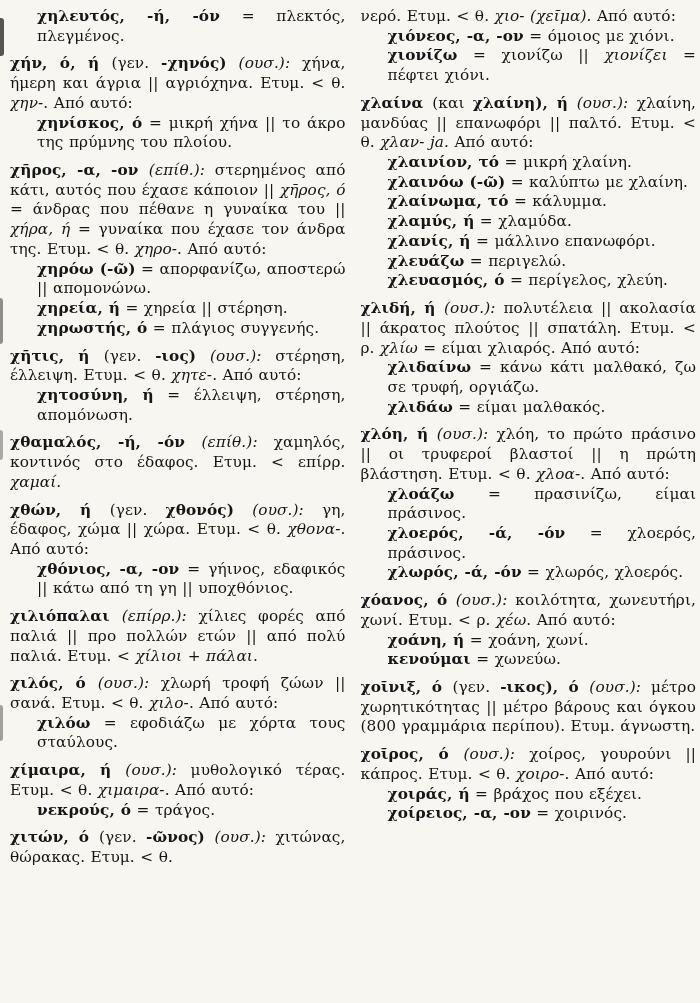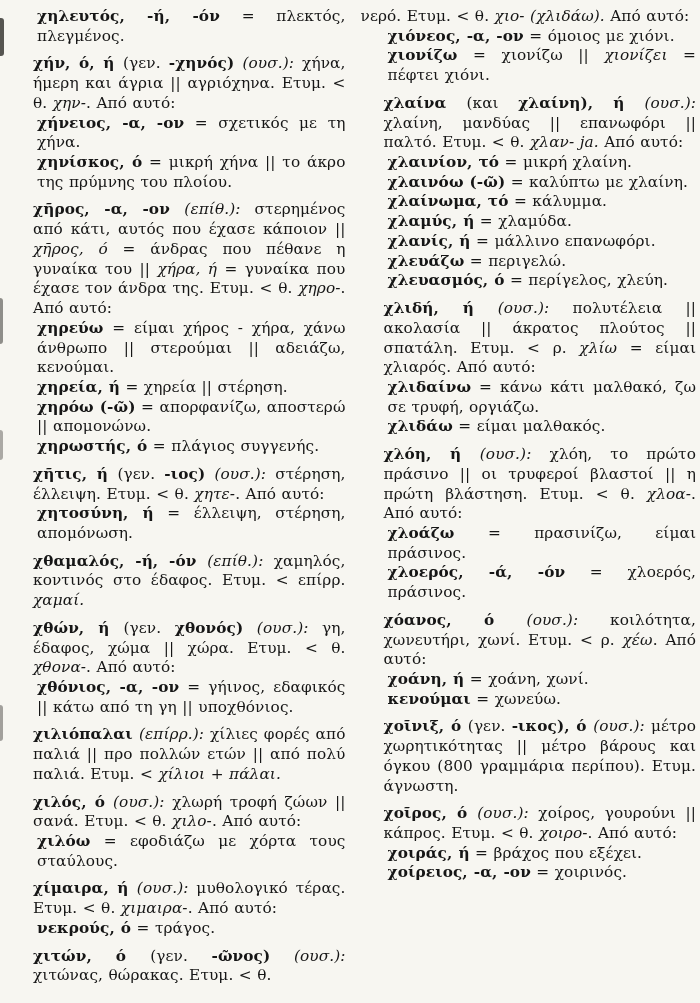--- a/index.html
+++ b/index.html
@@ -28,21 +28,21 @@
     overflow: hidden;
   }
   .para {
     margin: 0;
     text-align: justify;
     font-size: 15.3px;
     line-height: 1.29;
     letter-spacing: 0.1px;
     word-spacing: 0.5px;
   }
-  .para.entry { margin-top: 8px; margin-left: 23px; }
+  .para.entry { margin-top: 8px; }
   .para.entry:first-child, .para.cont:first-child { margin-top: 0; }
   .para.sub { margin-left: 27px; }
   span.b { font-weight: bold; }
   span.i { font-style: italic; }
   
   .artifact {
     position: absolute;
     left: 0;
     background: #3a3835;
     border-radius: 0 3px 3px 0;
@@ -58,57 +58,56 @@
 
 <div class="page" style="background: rgb(247, 246, 241); color: rgb(22, 22, 22);">
   <span class="artifact a1"></span>
   <span class="artifact a2"></span>
   <span class="artifact a3"></span>
   <span class="artifact a4"></span>
   <div class="columns">
     <div class="column">
         <p class="para sub"><span class="b">χηλευτός, -ή, -όν</span><span> = πλεκτός, πλεγμένος.</span></p>
         <p class="para entry"><span class="b">χήν, ό, ή </span><span>(γεν. </span><span class="b">-χηνός)</span><span> </span><span class="i">(ουσ.):</span><span> χήνα, ήμερη και άγρια || αγριόχηνα. Ετυμ. &lt; θ. </span><span class="i">χην-</span><span>. Από αυτό:</span></p>
-        <p class="para sub"><span class="b">χήνειος, -α, -ον</span><span> = σχετικός με τη χήνα.</span></p>
         <p class="para sub"><span class="b">χηνίσκος, ό</span><span> = μικρή χήνα || το άκρο της πρύμνης του πλοίου.</span></p>
         <p class="para entry"><span class="b">χῆρος, -α, -ον </span><span class="i">(επίθ.):</span><span> στερημένος από κάτι, αυτός που έχασε κάποιον || </span><span class="i">χῆρος, ό</span><span> = άνδρας που πέθανε η γυναίκα του || </span><span class="i">χήρα, ή</span><span> = γυναίκα που έχασε τον άνδρα της. Ετυμ. &lt; θ. </span><span class="i">χηρο-</span><span>. Από αυτό:</span></p>
-        <p class="para sub"><span class="b">χηρεύω</span><span> = είμαι χήρος - χήρα, χάνω άνθρωπο || στερούμαι || αδειάζω, κενούμαι.</span></p>
+        <p class="para sub"><span class="b">χηρόω (-ῶ)</span><span> = απορφανίζω, αποστερώ || απομονώνω.</span></p>
         <p class="para sub"><span class="b">χηρεία, ή</span><span> = χηρεία || στέρηση.</span></p>
-        <p class="para sub"><span class="b">χηρόω (-ῶ)</span><span> = απορφανίζω, αποστερώ || απομονώνω.</span></p>
         <p class="para sub"><span class="b">χηρωστής, ό</span><span> = πλάγιος συγγενής.</span></p>
         <p class="para entry"><span class="b">χῆτις, ή </span><span>(γεν. </span><span class="b">-ιος)</span><span> </span><span class="i">(ουσ.):</span><span> στέρηση, έλλειψη. Ετυμ. &lt; θ. </span><span class="i">χητε-</span><span>. Από αυτό:</span></p>
         <p class="para sub"><span class="b">χητοσύνη, ή</span><span> = έλλειψη, στέρηση, απομόνωση.</span></p>
         <p class="para entry"><span class="b">χθαμαλός, -ή, -όν </span><span class="i">(επίθ.):</span><span> χαμηλός, κοντινός στο έδαφος. Ετυμ. &lt; επίρρ. </span><span class="i">χαμαί.</span></p>
         <p class="para entry"><span class="b">χθών, ή </span><span>(γεν. </span><span class="b">χθονός)</span><span> </span><span class="i">(ουσ.):</span><span> γη, έδαφος, χώμα || χώρα. Ετυμ. &lt; θ. </span><span class="i">χθονα-</span><span>. Από αυτό:</span></p>
         <p class="para sub"><span class="b">χθόνιος, -α, -ον</span><span> = γήινος, εδαφικός || κάτω από τη γη || υποχθόνιος.</span></p>
         <p class="para entry"><span class="b">χιλιόπαλαι </span><span class="i">(επίρρ.):</span><span> χίλιες φορές από παλιά || προ πολλών ετών || από πολύ παλιά. Ετυμ. &lt; </span><span class="i">χίλιοι + πάλαι.</span></p>
         <p class="para entry"><span class="b">χιλός, ό </span><span class="i">(ουσ.):</span><span> χλωρή τροφή ζώων || σανά. Ετυμ. &lt; θ. </span><span class="i">χιλο-</span><span>. Από αυτό:</span></p>
         <p class="para sub"><span class="b">χιλόω</span><span> = εφοδιάζω με χόρτα τους σταύλους.</span></p>
         <p class="para entry"><span class="b">χίμαιρα, ή </span><span class="i">(ουσ.):</span><span> μυθολογικό τέρας. Ετυμ. &lt; θ. </span><span class="i">χιμαιρα-</span><span>. Από αυτό:</span></p>
         <p class="para sub"><span class="b">νεκρούς, ό</span><span> = τράγος.</span></p>
         <p class="para entry"><span class="b">χιτών, ό </span><span>(γεν. </span><span class="b">-ῶνος)</span><span> </span><span class="i">(ουσ.):</span><span> χιτώνας, θώρακας. Ετυμ. &lt; θ. </span></p>
       </div>
     <div class="column">
-        <p class="para cont"><span>νερό. Ετυμ. &lt; θ. </span><span class="i">χιο- (χλιδάω).</span><span> Από αυτό:</span></p>
+        <p class="para cont"><span>νερό. Ετυμ. &lt; θ. </span><span class="i">χιο- (χεῖμα).</span><span> Από αυτό:</span></p>
         <p class="para sub"><span class="b">χιόνεος, -α, -ον</span><span> = όμοιος με χιόνι.</span></p>
         <p class="para sub"><span class="b">χιονίζω</span><span> = χιονίζω || </span><span class="i">χιονίζει</span><span> = πέφτει χιόνι.</span></p>
         <p class="para entry"><span class="b">χλαίνα </span><span>(και </span><span class="b">χλαίνη), ή </span><span class="i">(ουσ.):</span><span> χλαίνη, μανδύας || επανωφόρι || παλτό. Ετυμ. &lt; θ. </span><span class="i">χλαν- ja.</span><span> Από αυτό:</span></p>
         <p class="para sub"><span class="b">χλαινίον, τό</span><span> = μικρή χλαίνη.</span></p>
         <p class="para sub"><span class="b">χλαινόω (-ῶ)</span><span> = καλύπτω με χλαίνη.</span></p>
         <p class="para sub"><span class="b">χλαίνωμα, τό</span><span> = κάλυμμα.</span></p>
         <p class="para sub"><span class="b">χλαμύς, ή</span><span> = χλαμύδα.</span></p>
         <p class="para sub"><span class="b">χλανίς, ή</span><span> = μάλλινο επανωφόρι.</span></p>
         <p class="para sub"><span class="b">χλευάζω</span><span> = περιγελώ.</span></p>
         <p class="para sub"><span class="b">χλευασμός, ό</span><span> = περίγελος, χλεύη.</span></p>
         <p class="para entry"><span class="b">χλιδή, ή </span><span class="i">(ουσ.):</span><span> πολυτέλεια || ακολασία || άκρατος πλούτος || σπατάλη. Ετυμ. &lt; ρ. </span><span class="i">χλίω</span><span> = είμαι χλιαρός. Από αυτό:</span></p>
         <p class="para sub"><span class="b">χλιδαίνω</span><span> = κάνω κάτι μαλθακό, ζω σε τρυφή, οργιάζω.</span></p>
         <p class="para sub"><span class="b">χλιδάω</span><span> = είμαι μαλθακός.</span></p>
         <p class="para entry"><span class="b">χλόη, ή </span><span class="i">(ουσ.):</span><span> χλόη, το πρώτο πράσινο || οι τρυφεροί βλαστοί || η πρώτη βλάστηση. Ετυμ. &lt; θ. </span><span class="i">χλοα-</span><span>. Από αυτό:</span></p>
         <p class="para sub"><span class="b">χλοάζω</span><span> = πρασινίζω, είμαι πράσινος.</span></p>
         <p class="para sub"><span class="b">χλοερός, -ά, -όν</span><span> = χλοερός, πράσινος.</span></p>
+        <p class="para sub"><span class="b">χλωρός, -ά, -όν</span><span> = χλωρός, χλοερός.</span></p>
         <p class="para entry"><span class="b">χόανος, ό </span><span class="i">(ουσ.):</span><span> κοιλότητα, χωνευτήρι, χωνί. Ετυμ. &lt; ρ. </span><span class="i">χέω</span><span>. Από αυτό:</span></p>
         <p class="para sub"><span class="b">χοάνη, ή</span><span> = χοάνη, χωνί.</span></p>
         <p class="para sub"><span class="b">κενούμαι</span><span> = χωνεύω.</span></p>
         <p class="para entry"><span class="b">χοῖνιξ, ό </span><span>(γεν. </span><span class="b">-ικος), ό </span><span class="i">(ουσ.):</span><span> μέτρο χωρητικότητας || μέτρο βάρους και όγκου (800 γραμμάρια περίπου). Ετυμ. άγνωστη.</span></p>
         <p class="para entry"><span class="b">χοῖρος, ό </span><span class="i">(ουσ.):</span><span> χοίρος, γουρούνι || κάπρος. Ετυμ. &lt; θ. </span><span class="i">χοιρο-</span><span>. Από αυτό:</span></p>
         <p class="para sub"><span class="b">χοιράς, ή</span><span> = βράχος που εξέχει.</span></p>
         <p class="para sub"><span class="b">χοίρειος, -α, -ον</span><span> = χοιρινός.</span></p>
       </div>
   </div>
 </div>

